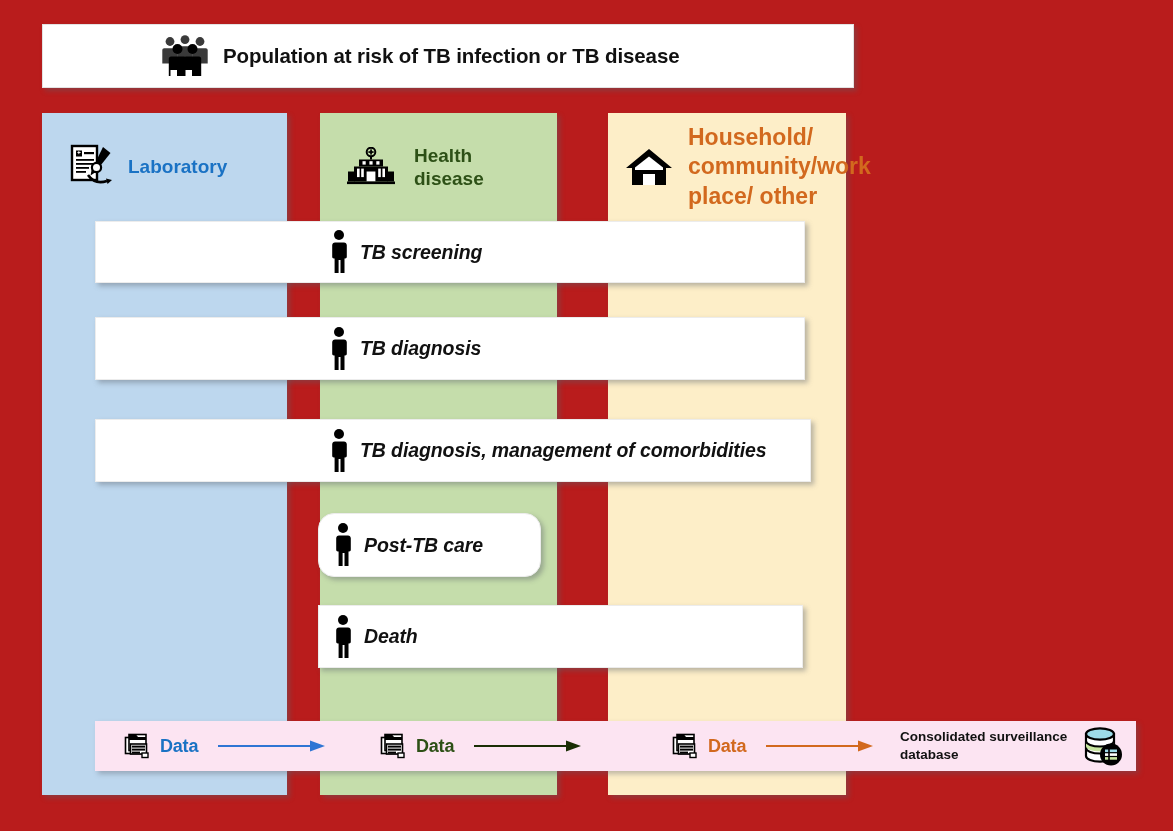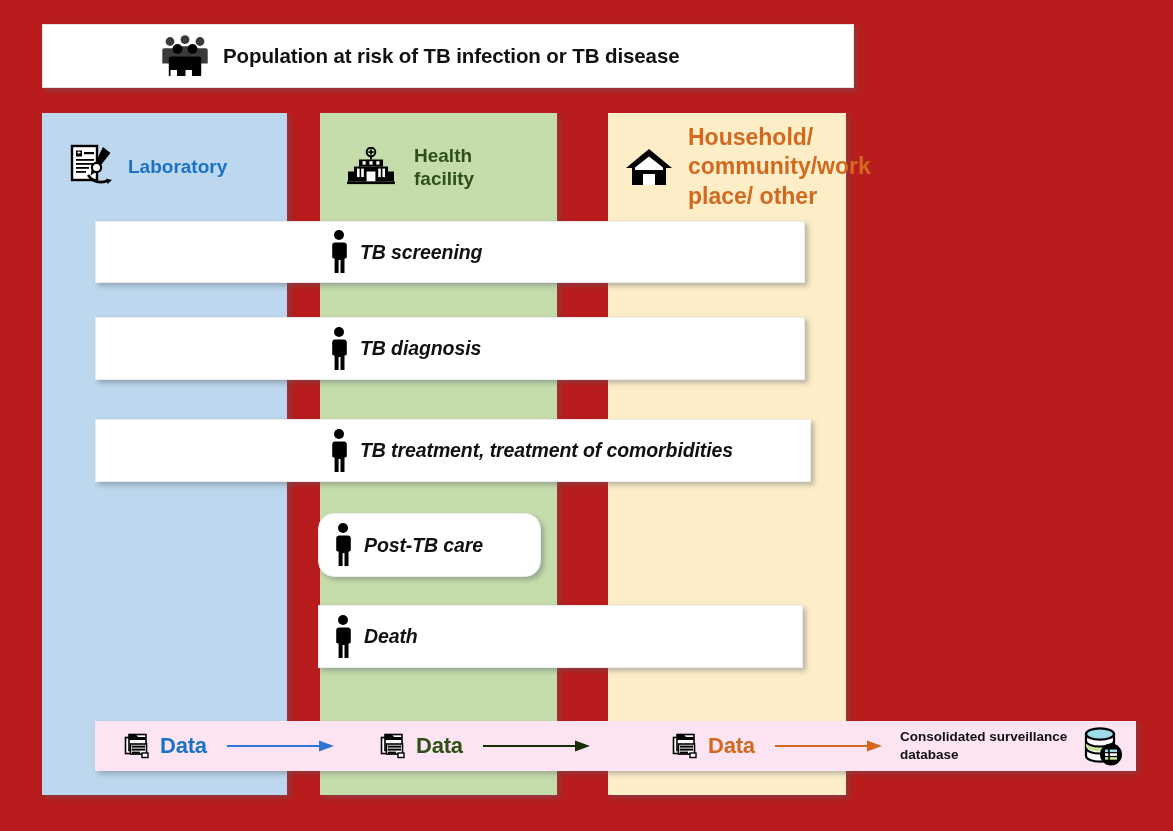--- a/index.html
+++ b/index.html
@@ -143,21 +143,21 @@
     align-items: center;
   }
   .data-group .data-icon {
     flex: none;
     display: block;
     width: 28px;
     height: 28px;
   }
   .data-group .data-label {
     margin-left: 8px;
-    font-size: 22px;
+    font-size: 18px;
     font-weight: bold;
     letter-spacing: -0.2px;
   }
   .data-group .flow-arrow {
     flex: none;
     display: block;
     margin-left: 20px;
   }
   #data-lab   { left: 29px;  }
   #data-hf    { left: 285px; }
@@ -253,21 +253,21 @@
         <rect x="13" y="21.6" width="2.6" height="8.5" fill="#ffffff"></rect>
         <rect x="17.2" y="21.6" width="2.6" height="8.5" fill="#ffffff"></rect>
         <rect x="34.2" y="21.6" width="2.6" height="8.5" fill="#ffffff"></rect>
         <rect x="38.4" y="21.6" width="2.6" height="8.5" fill="#ffffff"></rect>
         <rect x="22.6" y="24.5" width="8.8" height="10" fill="#ffffff"></rect>
         <rect x="4" y="24.5" width="6.5" height="10" fill="#000000"></rect>
         <rect x="43.5" y="24.5" width="6.5" height="10" fill="#000000"></rect>
         <rect x="3" y="34.5" width="48" height="2.6" fill="#000000"></rect>
       </svg>
       <span class="head-label">Health
-facility</span>
+disease</span>
     </div>
   </div>
 
   <div class="column" id="col-house">
     <div class="col-head">
       <svg class="head-icon" viewBox="0 0 50 42">
         <path d="M25 3 L48 22 L42 22 L42 39 L8 39 L8 22 L2 22 Z" fill="#000000"></path>
         <path d="M25 10.5 L39 21.5 L39 24 L11 24 L11 21.5 Z" fill="#ffffff"></path>
         <rect x="19" y="28" width="12" height="11" fill="#ffffff"></rect>
       </svg>
@@ -291,21 +291,21 @@
       <path d="M6 13.5h10c1.6 0 2.8 1.2 2.8 2.7v11.5c0 1-0.7 1.7-1.6 1.7h-0.7V44h-4V31h-1.9v13h-4V29.4h-0.8c-0.9 0-1.6-0.7-1.6-1.7V16.2c0-1.5 1.2-2.7 2.8-2.7z" fill="#000000"></path>
     </svg>
     <span class="step-label">TB diagnosis</span>
   </div>
 
   <div class="card step" id="step-treatment">
     <svg class="person-icon" viewBox="0 0 22 46">
       <circle cx="11" cy="6" r="5" fill="#000000"></circle>
       <path d="M6 13.5h10c1.6 0 2.8 1.2 2.8 2.7v11.5c0 1-0.7 1.7-1.6 1.7h-0.7V44h-4V31h-1.9v13h-4V29.4h-0.8c-0.9 0-1.6-0.7-1.6-1.7V16.2c0-1.5 1.2-2.7 2.8-2.7z" fill="#000000"></path>
     </svg>
-    <span class="step-label">TB treatment, treatment of comorbidities</span>
+    <span class="step-label">TB diagnosis, management of comorbidities</span>
   </div>
 
   <div class="card step" id="step-posttb">
     <svg class="person-icon" viewBox="0 0 22 46">
       <circle cx="11" cy="6" r="5" fill="#000000"></circle>
       <path d="M6 13.5h10c1.6 0 2.8 1.2 2.8 2.7v11.5c0 1-0.7 1.7-1.6 1.7h-0.7V44h-4V31h-1.9v13h-4V29.4h-0.8c-0.9 0-1.6-0.7-1.6-1.7V16.2c0-1.5 1.2-2.7 2.8-2.7z" fill="#000000"></path>
     </svg>
     <span class="step-label">Post-TB care</span>
   </div>
 

